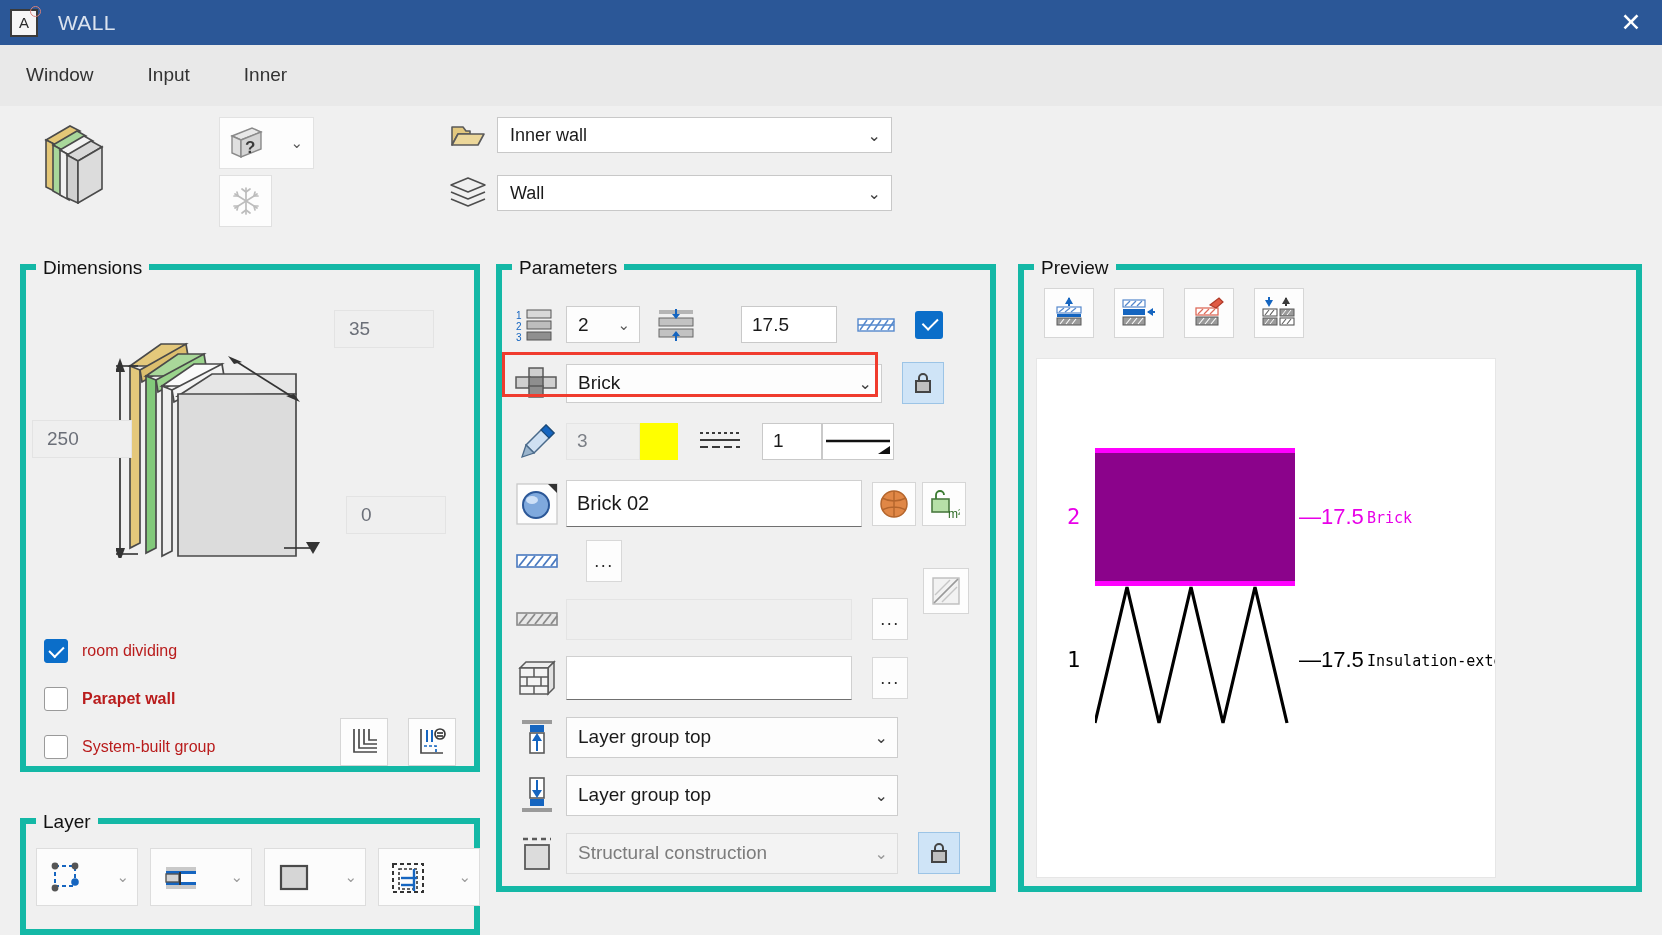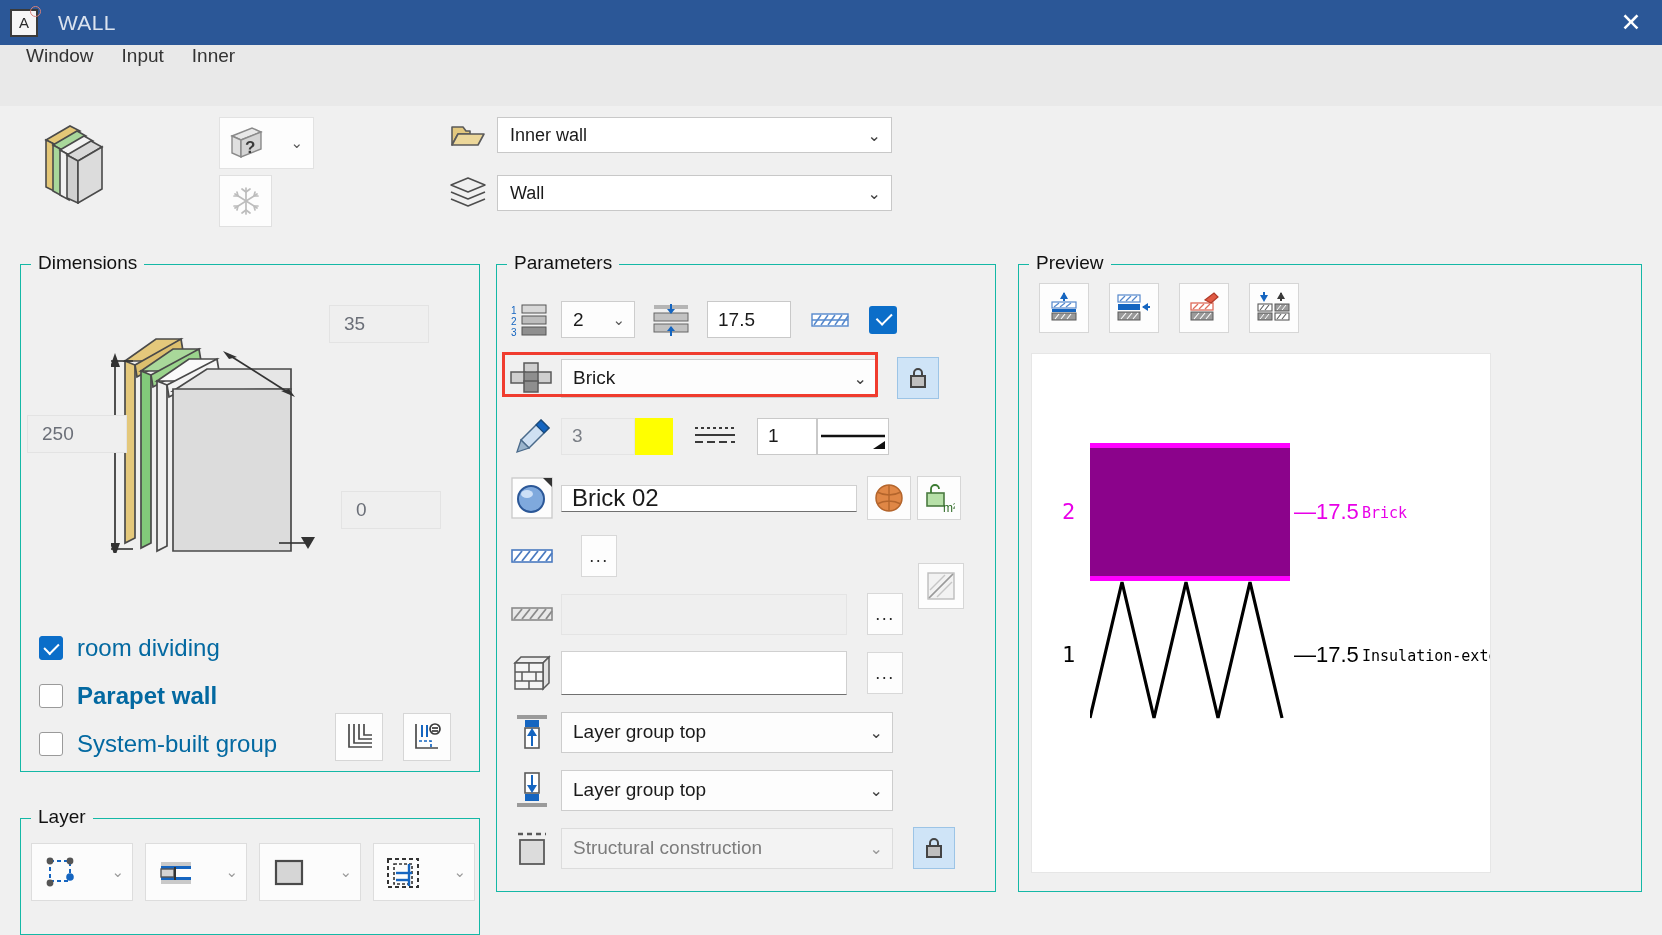--- a/index.html
+++ b/index.html
@@ -35,22 +35,22 @@
     color:#dbe3ef; font-size:21px; margin-left:20px; letter-spacing:.3px;
   }
   .win-close {
     position:absolute; right:0; top:0; width:62px; height:45px;
     display:flex; align-items:center; justify-content:center;
     color:#fff; font-size:25px; font-weight:300; cursor:pointer;
   }
 
   
   .menubar {
-    height:61px; background:#e9e9e9; display:flex; 
-    padding-left:26px; gap:28px; border-bottom:1px solid #e9e9e9;
+    height:61px; background:#e9e9e9; display:flex; align-items:center;
+    padding-left:26px; gap:54px; border-bottom:1px solid #e9e9e9;
   }
   .menu-item { font-size:19px; color:#333; cursor:default; }
 
   
   .toprow { height:118px; position:relative; }
   .wall3d { position:absolute; left:36px; top:16px; }
   .qbtn {
     position:absolute; left:219px; top:11px;
     width:95px; height:52px; background:#fdfdfd; border:1px solid #e2e2e2;
     display:flex; align-items:center; justify-content:space-between;
@@ -65,21 +65,21 @@
   .r1 { left:444px; top:11px; }
   .r2 { left:444px; top:69px; }
   .combo-ico { width:48px; display:flex; justify-content:center; }
   .combo {
     width:395px; height:36px; background:#fff; border:1px solid #c8c8c8;
     display:flex; align-items:center; justify-content:space-between;
     padding:0 10px 0 12px; font-size:18px; cursor:pointer;
   }
 
   
-  .group { position:absolute; border:1px solid #14b8a6; }
+  .group { position:absolute; border:6px solid #14b8a6; }
   .group > .legend {
     position:absolute; top:-13px; left:10px; background:#f0f0f0;
     padding:0 7px; font-size:19px; color:#111;
   }
 
   #grp-dimensions { left:20px; top:264px; width:460px; height:508px; }
   #grp-input      { left:20px; top:818px; width:460px; height:117px; }
   #grp-parameters { left:496px; top:264px; width:500px; height:628px; }
   #grp-preview    { left:1018px; top:264px; width:624px; height:628px; }
 
@@ -97,21 +97,21 @@
   .cbox {
     width:24px; height:24px; border:1.5px solid #9a9a9a; background:#fff;
     border-radius:3px; cursor:pointer; position:relative;
   }
   .cbox.on { background:#0b6ec9; border-color:#0b6ec9; }
   .cbox.on::after{
     content:""; position:absolute; left:7px; top:3px;
     width:7px; height:12px; border:solid #fff; border-width:0 2.4px 2.4px 0;
     transform:rotate(45deg);
   }
-  .chk-label { font-size:24px; color:#0369a1; }
+  .chk-label { font-size:16px; color:#b91c1c; }
 
   .iconbtn {
     background:#fdfdfd; border:1px solid #d6d6d6;
     display:flex; align-items:center; justify-content:center; cursor:pointer;
   }
 
   
   .in-ctrl {
     position:absolute; top:24px; height:58px; background:#fcfcfc;
     border:1px solid #ddd; display:flex; align-items:center;
@@ -386,21 +386,21 @@
       <svg width="42" height="36" viewBox="0 0 42 36">
         <rect x="4" y="3" width="34" height="4" fill="#b5b5b5"></rect>
         <rect x="4" y="11" width="34" height="8" fill="#c2c2c2" stroke="#666" stroke-width="1"></rect>
         <rect x="4" y="22" width="34" height="8" fill="#c2c2c2" stroke="#666" stroke-width="1"></rect>
         <line x1="21" y1="2" x2="21" y2="11" stroke="#1565c0" stroke-width="2"></line>
         <polygon points="21,12 17,7 25,7" fill="#1565c0"></polygon>
         <line x1="21" y1="34" x2="21" y2="25" stroke="#1565c0" stroke-width="2"></line>
         <polygon points="21,24 17,29 25,29" fill="#1565c0"></polygon>
       </svg>
     </span>
-    <div class="txt" style="width:84px; justify-content:flex-start;">17.5</div>
+    <div class="txt" style="width:96px; justify-content:flex-start;margin-left:29px;">17.5</div>
     <span class="p-ico" style="width:78px;">
       <svg width="40" height="20" viewBox="0 0 40 20">
         <rect x="2" y="4" width="36" height="12" fill="#fff" stroke="#5588cc" stroke-width="1.4"></rect>
         <g stroke="#5588cc" stroke-width="1.5">
           <line x1="4" y1="15" x2="11" y2="5"></line>
             <line x1="11" y1="15" x2="18" y2="5"></line>
           <line x1="18" y1="15" x2="25" y2="5"></line>
             <line x1="25" y1="15" x2="32" y2="5"></line>
           <line x1="32" y1="15" x2="38" y2="6"></line>
         </g>
@@ -463,21 +463,21 @@
 
   <div class="prow" style="top:210px;">
     <span class="p-ico">
       <svg width="46" height="46" viewBox="0 0 46 46">
         <rect x="3" y="3" width="40" height="40" fill="#fdfdfd" stroke="#c9c9c9" stroke-width="1.3"></rect>
         <polygon points="34,3 43,3 43,12" fill="#333"></polygon>
         <circle cx="22" cy="24" r="13" fill="#7fa9dd" stroke="#2b5797" stroke-width="2"></circle>
         <ellipse cx="18" cy="19" rx="6" ry="4" fill="#d6e6fa" opacity=".9"></ellipse>
       </svg>
     </span>
-    <div class="txt white-u" style="width:296px;height:27px;font-size:24px;">Brick 02</div>
+    <div class="txt white-u" style="width:296px;height:47px;font-size:20px;">Brick 02</div>
     <span style="width:10px"></span>
     <span class="iconbtn" style="width:44px;height:44px;">
       <svg width="32" height="32" viewBox="0 0 32 32">
         <circle cx="16" cy="16" r="13" fill="#e08746" stroke="#b4652c" stroke-width="1.5"></circle>
         <path d="M16 3 v26 M4 10 q12 6 24 0 M4 22 q12 -6 24 0" stroke="#b4652c" stroke-width="1.4" fill="none"></path>
       </svg>
     </span>
     <span style="width:6px"></span>
     <span class="iconbtn" style="width:44px;height:44px;">
       <svg width="32" height="32" viewBox="0 0 32 32">

